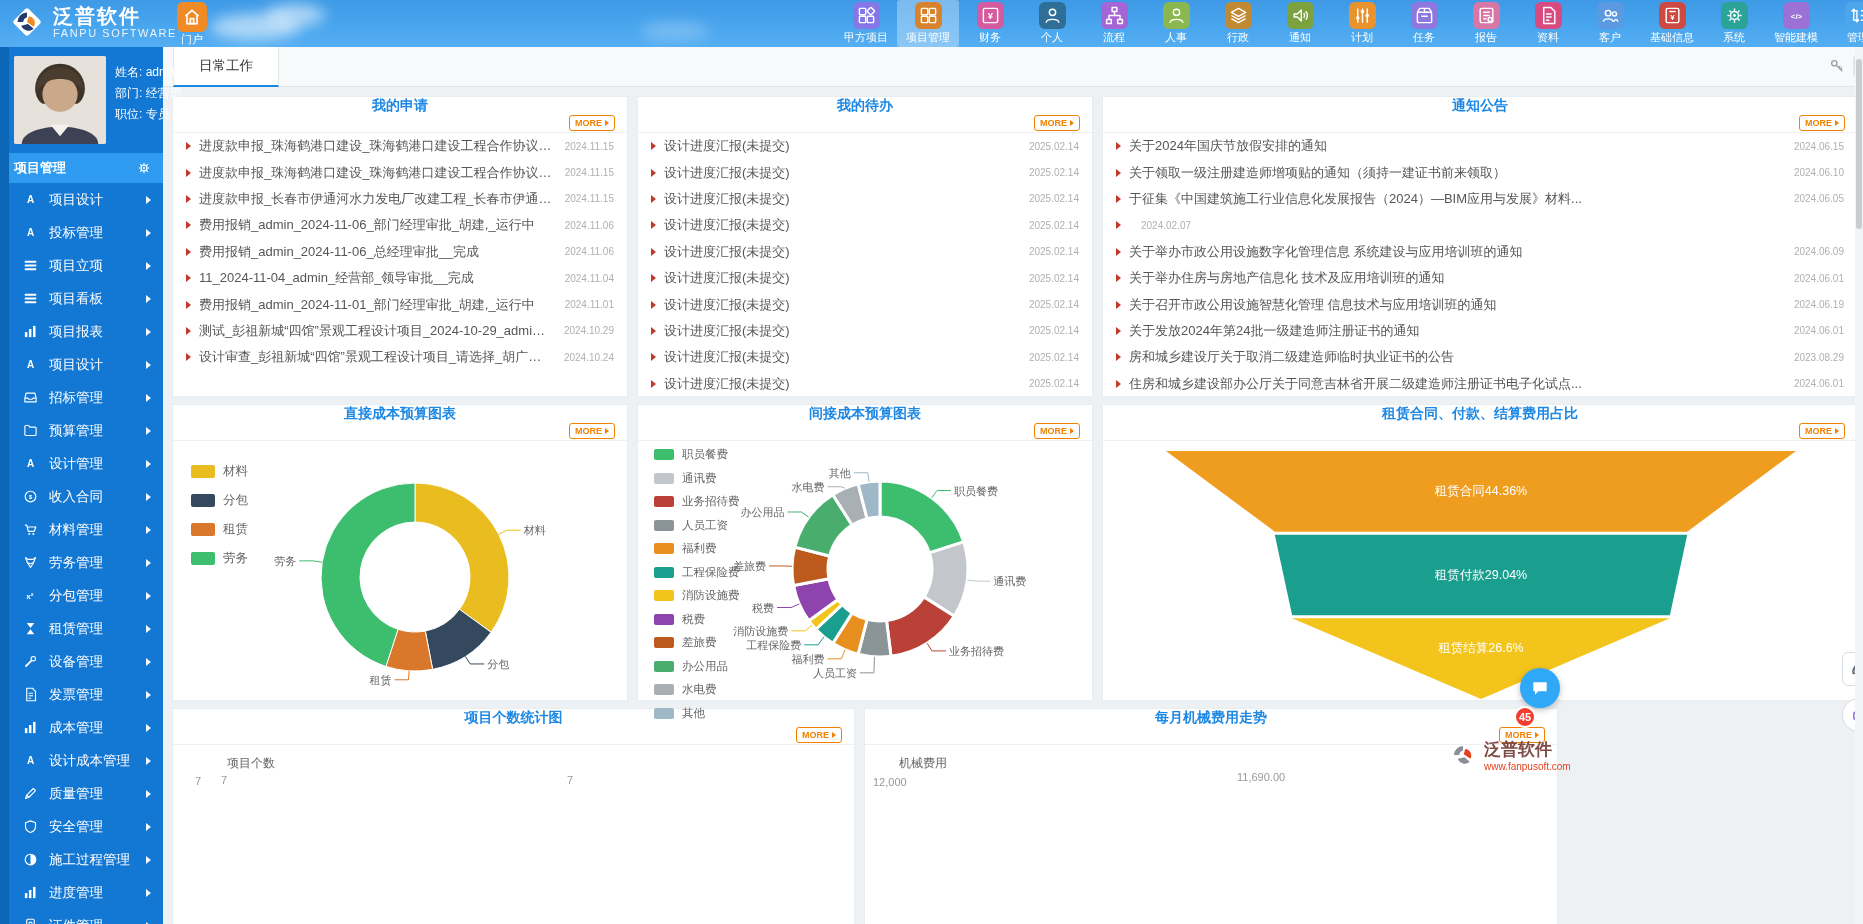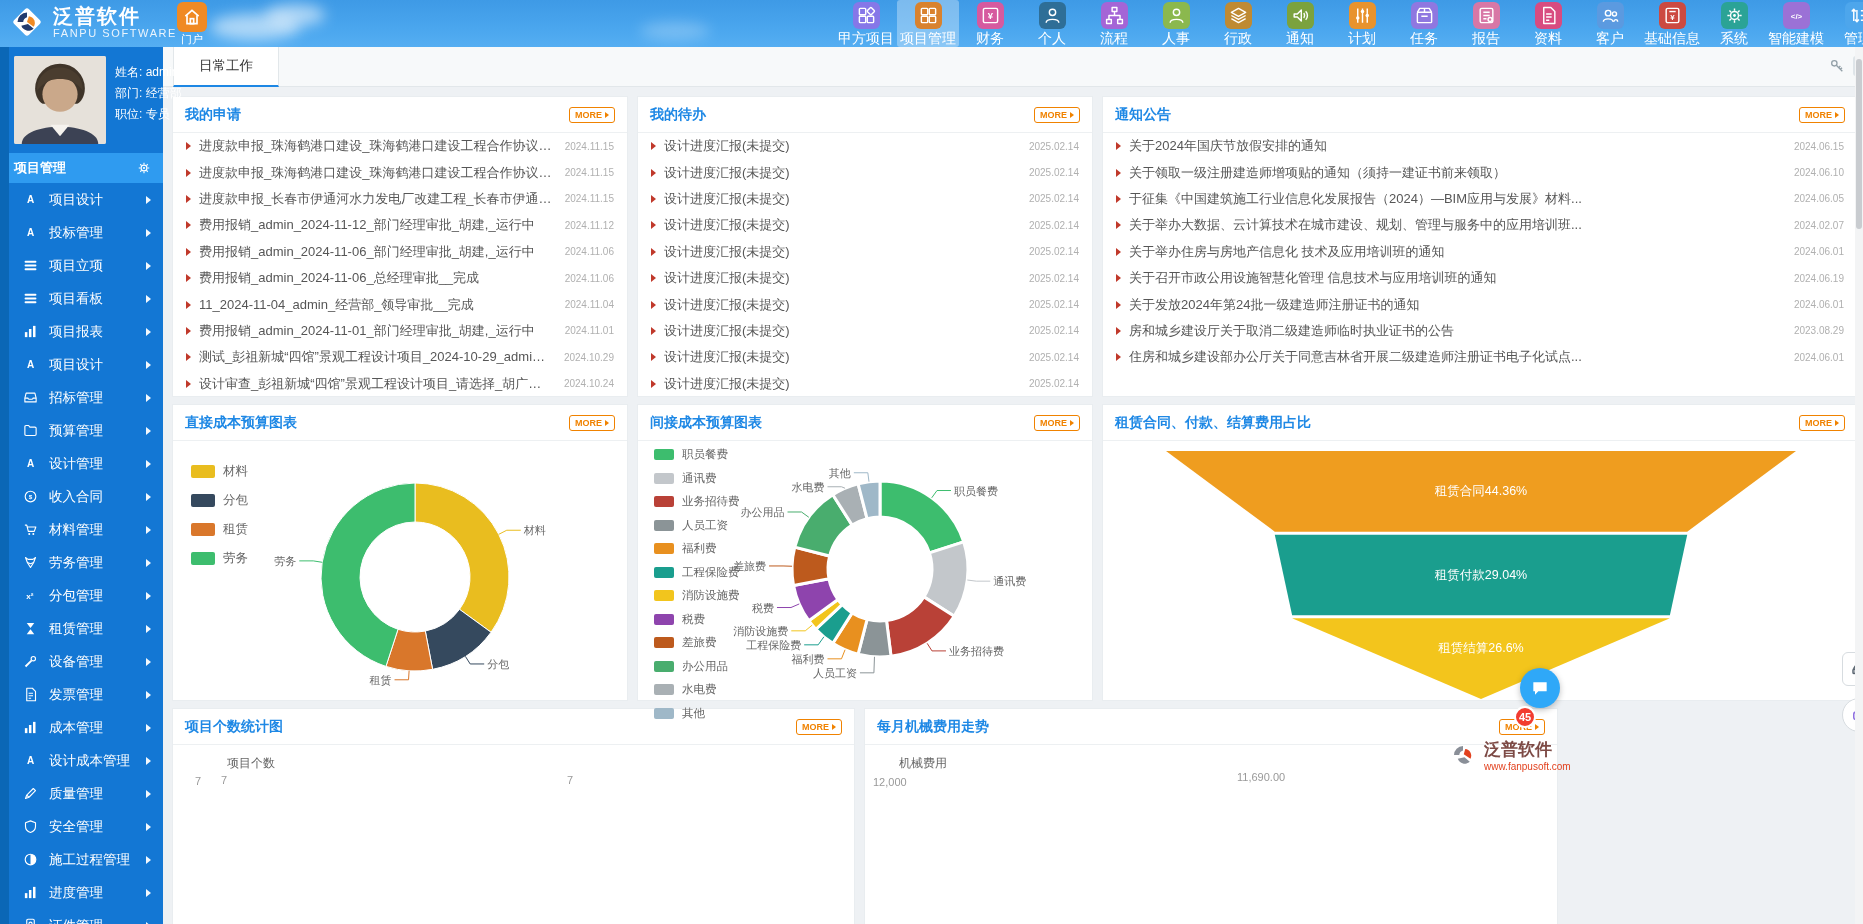--- a/index.html
+++ b/index.html
@@ -14,21 +14,21 @@
   .logo-title { color:#fff; font-size:20px; font-weight:bold; letter-spacing:2px; line-height:22px;}
   .logo-sub { color:#eaf4fd; font-size:11px; letter-spacing:1.6px; }
   .portal { position:absolute; left:168px; top:2px; width:48px; text-align:center; cursor:pointer;}
   .portal-ico { width:30px; height:30px; margin:0 auto; background:#f08a24; border-radius:6px;
     display:flex; align-items:center; justify-content:center; color:#fff;}
   .portal-label { color:#fff; font-size:11px; margin-top:0px;}
   .toolbar { position:absolute; right:-26px; top:0; height:47px; display:flex; }
   .tb-item { width:62px; height:47px; text-align:center; padding-top:2px; cursor:pointer; border-radius:3px;}
   .tb-item.active { background:rgba(255,255,255,.32); }
   .tb-ico { width:27px; height:27px; margin:0 auto; border-radius:6px; display:flex; align-items:center; justify-content:center; color:#fff;}
-  .tb-label { color:#fff; font-size:14px; margin-top:1px; white-space:nowrap; }
+  .tb-label { color:#fff; font-size:11px; margin-top:1px; white-space:nowrap; }
 
   
   .sidebar { position:absolute; left:0; top:47px; bottom:0; width:163px; background:#1377d4; z-index:20;}
   .sidebar::before { content:""; position:absolute; left:0; top:0; bottom:0; width:9px; background:#0b67b6;}
   .user-card { padding:9px 6px 9px 14px; display:flex; gap:9px; }
   .avatar { width:92px; height:88px; border-radius:2px; overflow:hidden; flex:0 0 auto; background:#ddd8d2;}
   .user-info { color:#fff; font-size:12px; line-height:21px; padding-top:6px; white-space:nowrap;}
   .menu-header { height:30px; background:#2f9bf0; color:#fff; font-size:13px; font-weight:bold;
     display:flex; align-items:center; padding:0 12px 0 14px; }
   .menu-header .gearbtn { margin-left:auto; cursor:pointer; color:#fff; display:flex;}
@@ -43,21 +43,21 @@
   .main { position:absolute; left:163px; top:47px; right:0; bottom:0;padding-left:12px; }
   .tabstrip { position:absolute; left:0; right:0; top:0; height:40px; background:#f7f9fa; border-bottom:1px solid #e2e7ea;}
   .tab { position:absolute; left:10px; top:0; height:40px; width:106px; background:#fff;
     border-left:1px solid #e2e7ea; border-right:1px solid #e2e7ea; border-bottom:2px solid #1d87e4;
     display:flex; align-items:center; justify-content:center; font-size:13.5px; color:#333; cursor:pointer;}
   .tabstrip-icons { position:absolute; right:18px; top:11px; display:flex; gap:10px; color:#93a0a8;}
   .half-ico { position:absolute; right:-8px; top:9px; width:18px; height:20px; background:#dfe5e9; border-radius:3px;}
 
   .content { position:absolute; left:0; right:0; top:41px; bottom:0; overflow:hidden; }
   .panel { position:absolute; background:#fff; border:1px solid #e9edf0; }
-  .panel-h { height:36px; border-bottom:1px solid #edf0f2; display:flex; align-items:center; padding:0 12px;}
+  .panel-h { height:36px; border-bottom:1px solid #edf0f2; display:flex; align-items:center; padding:0 12px;flex-direction:column;}
   .panel-title { color:#1e88e5; font-size:14px; font-weight:bold; }
   .more-btn { margin-left:auto; border:1px solid #f08200; color:#f08200; background:#fff; font-size:9px;
     font-weight:bold; border-radius:3px; padding:2px 5px; display:flex; align-items:center; gap:3px; cursor:pointer;}
   .more-tri { width:0; height:0; border-left:4px solid #f08200; border-top:3px solid transparent; border-bottom:3px solid transparent;}
   .panel-body { position:relative; height:calc(100% - 37px); }
 
   .row { display:flex; align-items:center; height:26.4px; padding:0 13px; cursor:pointer;}
   .bullet { width:0; height:0; border-left:5px solid #c0392b; border-top:4px solid transparent;
     border-bottom:4px solid transparent; margin-right:8px; flex:0 0 auto;}
   .rtitle { flex:1; color:#565656; font-size:13px; white-space:nowrap; overflow:hidden; text-overflow:ellipsis;}
@@ -587,25 +587,20 @@
             <span class="rtitle">进度款申报_珠海鹤港口建设_珠海鹤港口建设工程合作协议书_admin_...</span>
             <span class="rdate">2024.11.15</span>
           </div>
           <div class="row">
             <span class="bullet"></span>
             <span class="rtitle">进度款申报_长春市伊通河水力发电厂改建工程_长春市伊通河水力发电...</span>
             <span class="rdate">2024.11.15</span>
           </div>
           <div class="row">
             <span class="bullet"></span>
-            <span class="rtitle">费用报销_admin_2024-11-12_部门经理审批_胡建,_运行中</span>
-            <span class="rdate">2024.11.12</span>
-          </div>
-          <div class="row">
-            <span class="bullet"></span>
             <span class="rtitle">费用报销_admin_2024-11-06_部门经理审批_胡建,_运行中</span>
             <span class="rdate">2024.11.06</span>
           </div>
           <div class="row">
             <span class="bullet"></span>
             <span class="rtitle">费用报销_admin_2024-11-06_总经理审批__完成</span>
             <span class="rdate">2024.11.06</span>
           </div>
           <div class="row">
             <span class="bullet"></span>
@@ -711,22 +706,26 @@
             <span class="rtitle">关于领取一级注册建造师增项贴的通知（须持一建证书前来领取）</span>
             <span class="rdate">2024.06.10</span>
           </div>
           <div class="row">
             <span class="bullet"></span>
             <span class="rtitle">于征集《中国建筑施工行业信息化发展报告（2024）—BIM应用与发展》材料...</span>
             <span class="rdate">2024.06.05</span>
           </div>
           <div class="row">
             <span class="bullet"></span>
-            <span class="rtitle">关于举办大数据、云计算技术在城市建设、规划、管理与服务中的应用培训班...</span>
             <span class="rdate">2024.02.07</span>
+          </div>
+          <div class="row">
+            <span class="bullet"></span>
+            <span class="rtitle">关于举办市政公用设施数字化管理信息 系统建设与应用培训班的通知</span>
+            <span class="rdate">2024.06.09</span>
           </div>
           <div class="row">
             <span class="bullet"></span>
             <span class="rtitle">关于举办住房与房地产信息化 技术及应用培训班的通知</span>
             <span class="rdate">2024.06.01</span>
           </div>
           <div class="row">
             <span class="bullet"></span>
             <span class="rtitle">关于召开市政公用设施智慧化管理 信息技术与应用培训班的通知</span>
             <span class="rdate">2024.06.19</span>

